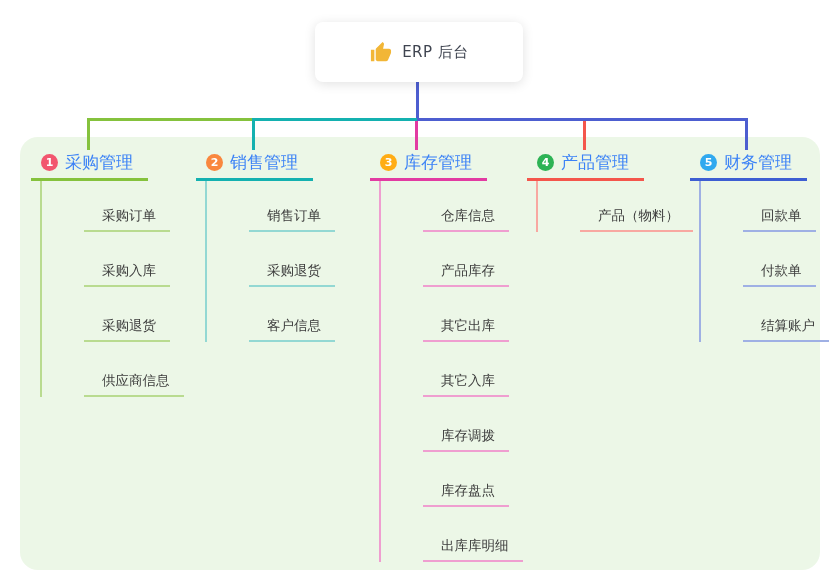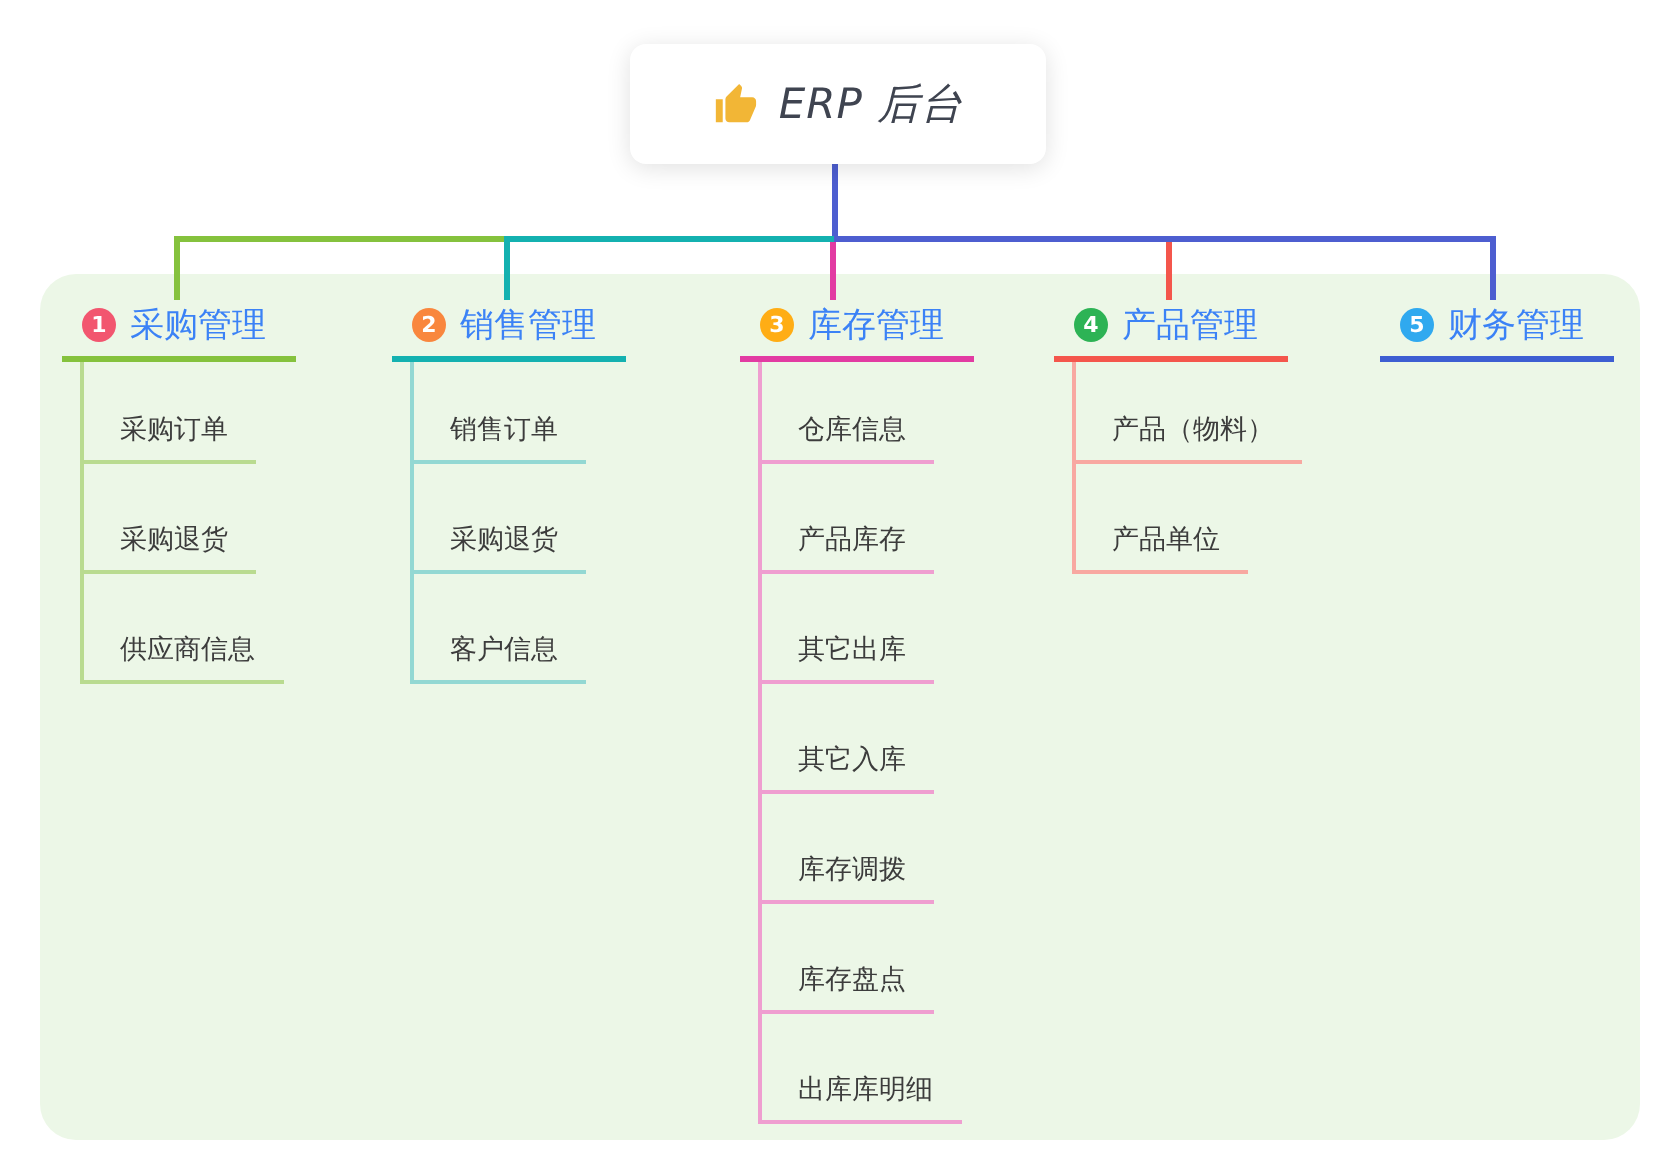--- a/index.html
+++ b/index.html
@@ -9,21 +9,21 @@
     font-family:"DejaVu Sans","Liberation Sans",sans-serif;
   }
   
   .root-card {
     position:absolute; left:315px; top:22px; width:208px; height:60px;
     background:#ffffff; border-radius:8px;
     box-shadow:0 2px 12px rgba(0,0,0,.12);
     display:flex; align-items:center; justify-content:center; gap:10px;
     z-index:5; cursor:default;
   }
-  .root-card .title { font-size:21px; color:#3f4450; letter-spacing:.5px;font-style:italic; }
+  .root-card .title { font-size:15px; color:#3f4450; letter-spacing:.5px; }
   .thumb-svg { width:23px; height:23px; display:block; }
   
   .panel {
     position:absolute; left:20px; top:137px; width:800px; height:433px;
     background:#ecf7e7; border-radius:18px; z-index:0;
   }
   
   .seg { position:absolute; z-index:2; }
   .seg.h { height:3px; }
   .seg.v { width:3px; }
@@ -37,21 +37,21 @@
   }
   .badge {
     width:17px; height:17px; border-radius:50%;
     background:var(--badge); color:#ffffff;
     font-size:11px; font-weight:bold;
     display:inline-flex; align-items:center; justify-content:center;
     flex:0 0 17px;
   }
   .blabel { font-size:17px; color:#3b82f6; white-space:nowrap; }
   .kids { margin-left:9px; border-left:2px solid var(--cl); }
-  .krow { height:55px; display:flex; align-items:flex-end; }
+  .krow { height:55px; display:flex; align-items:flex-end;padding-left:42px; }
   .krow:first-child { height:51px; }
   .kid {
     border-bottom:2px solid var(--cl);
     padding:0 14px 7px 18px;
     font-size:13.5px; color:#3c3c3c; white-space:nowrap;
     line-height:1.1; cursor:pointer;
   }
 </style>
 </head>
 <body>
@@ -76,20 +76,23 @@
 <div class="seg v" style="left: 745px; top: 118px; height: 32px; background: rgb(77, 94, 208);"></div>
 
 <div class="branch" style="left: 31px; --c: #85c23d; --cl: #b9db90; --badge: #f2566f;">
   <div class="bhead">
     <span class="badge">1</span>
     <span class="blabel">采购管理</span>
   </div>
   <div class="kids">
     <div class="krow">
         <div class="kid">采购订单</div>
+      </div>
+    <div class="krow">
+        <div class="kid">采购入库</div>
       </div>
     <div class="krow">
         <div class="kid">采购退货</div>
       </div>
     <div class="krow">
         <div class="kid">供应商信息</div>
       </div>
   </div>
 </div>
 
@@ -143,24 +146,32 @@
 
 <div class="branch" style="left: 527px; --c: #f4564c; --cl: #f8a8a1; --badge: #2db355;">
   <div class="bhead">
     <span class="badge">4</span>
     <span class="blabel">产品管理</span>
   </div>
   <div class="kids">
     <div class="krow">
         <div class="kid">产品（物料）</div>
       </div>
-    <div class="krow">
-        <div class="kid">产品单位</div>
-      </div>
   </div>
 </div>
 
 <div class="branch" style="left: 690px; --c: #3d5ed2; --cl: #9fb0e4; --badge: #30a9ef;">
   <div class="bhead">
     <span class="badge">5</span>
     <span class="blabel">财务管理</span>
   </div>
+  <div class="kids">
+    <div class="krow">
+        <div class="kid">回款单</div>
+      </div>
+    <div class="krow">
+        <div class="kid">付款单</div>
+      </div>
+    <div class="krow">
+        <div class="kid">结算账户</div>
+      </div>
+  </div>
 </div>
 
 </body></html>

